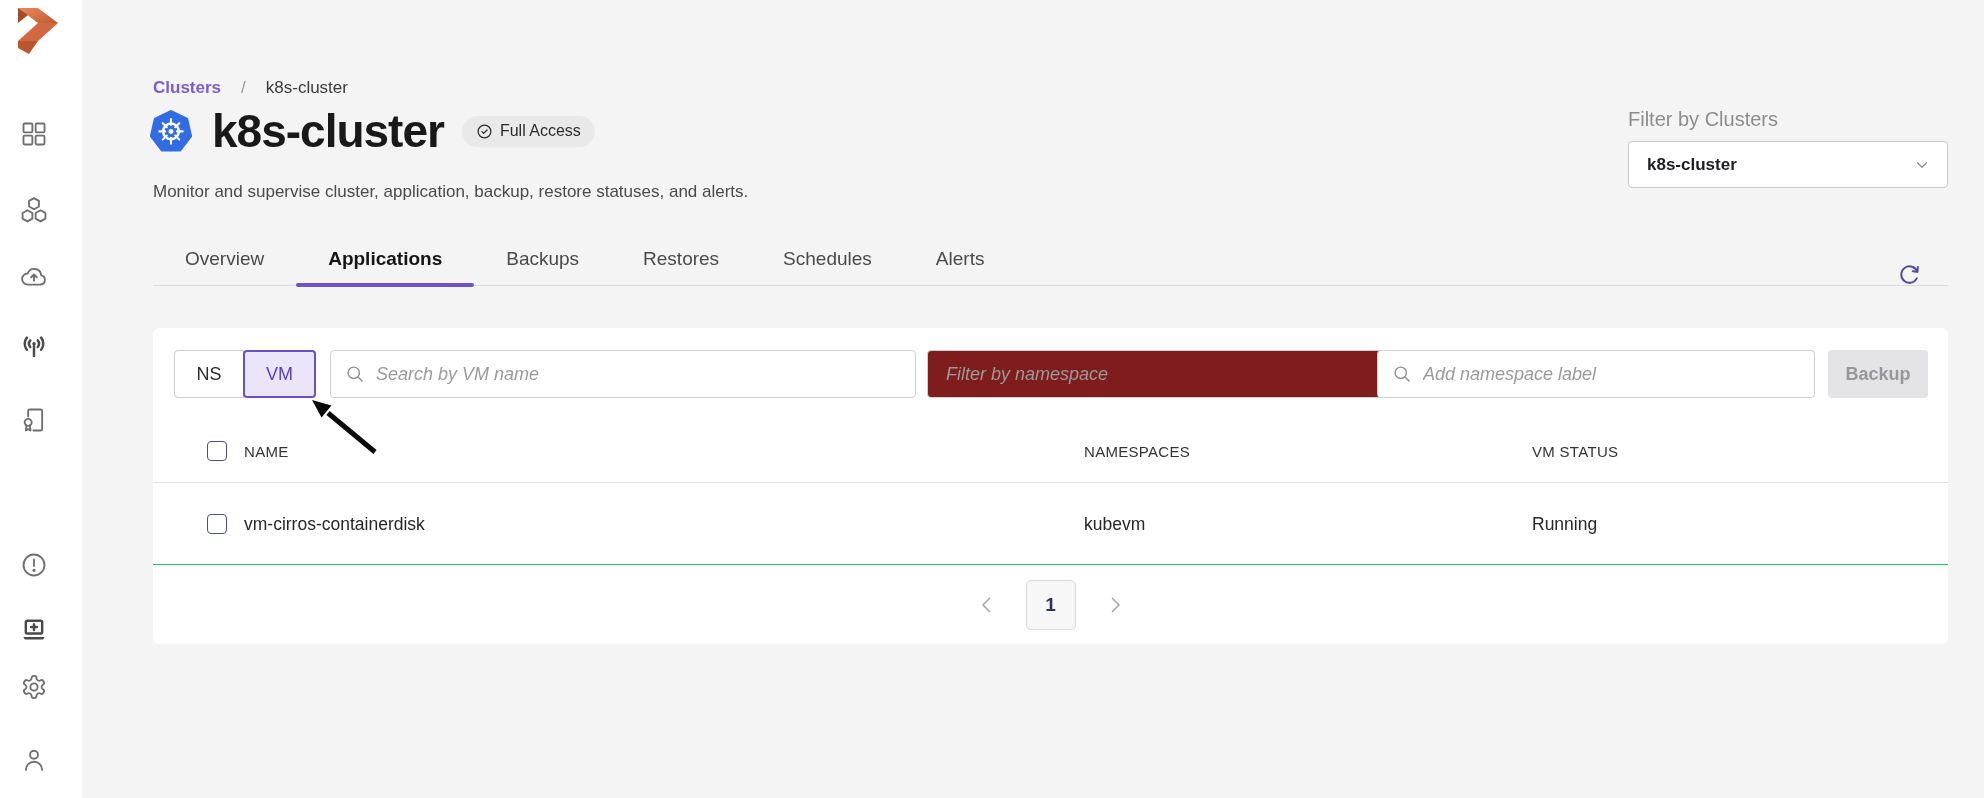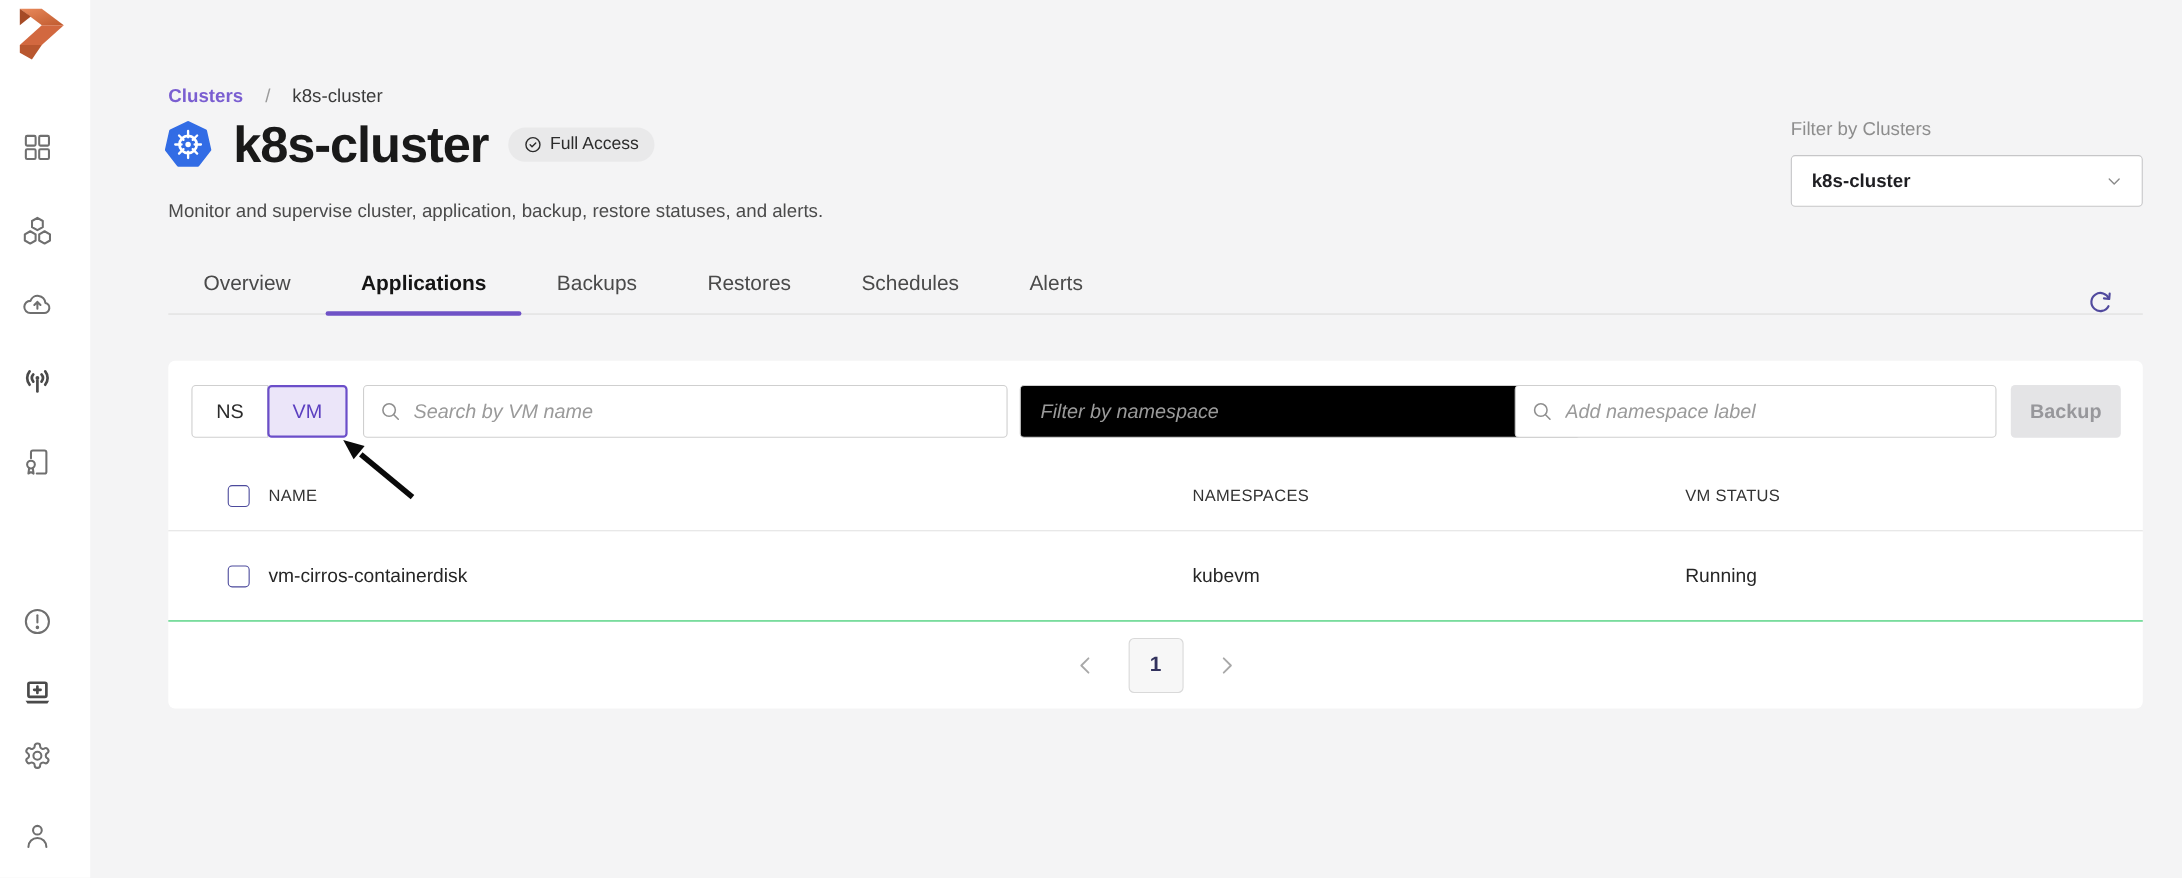--- a/index.html
+++ b/index.html
@@ -25,21 +25,21 @@
   .crumb-cur { color:#3a3a3a; }
 
   .title-row { position:absolute; left:148px; top:104px; display:flex; align-items:center; gap:18px; }
   .k8s-icon { width:46px; height:46px; }
   .page-title { font-size:46px; font-weight:bold; color:#191919; letter-spacing:-1px; }
   .access-badge { display:flex; align-items:center; gap:7px; height:31px; padding:0 14px; background:#e9e9ea; border-radius:16px; font-size:16px; color:#2c2c2c; }
   .access-badge svg { width:17px; height:17px; stroke:#2c2c2c; fill:none; stroke-width:1.8; stroke-linecap:round; stroke-linejoin:round; }
 
   .subtitle { position:absolute; left:153px; top:182px; font-size:17px; color:#4a4a4a; }
 
-  .cluster-filter-label { position:absolute; left:1628px; top:108px; font-size:17px; color:#8d8d8d; }
+  .cluster-filter-label { position:absolute; left:1628px; top:108px; font-size:20px; color:#8d8d8d; }
   .cluster-select { position:absolute; left:1628px; top:141px; width:320px; height:47px; background:#fff; border:1px solid #c6c6c8; border-radius:4px; display:flex; align-items:center; justify-content:space-between; padding:0 16px 0 18px; cursor:pointer; }
   .cluster-select .val { font-size:17px; font-weight:600; color:#1e1e22; }
   .chev { width:18px; height:18px; stroke:#8b8b8b; fill:none; stroke-width:1.7; stroke-linecap:round; stroke-linejoin:round; }
 
   
   .tabs { position:absolute; left:153px; top:242px; width:1795px; display:flex; border-bottom:1px solid #dcdcdc; }
   .tab { padding:6px 32px 15px; font-size:19px; color:#4a4a4a; cursor:pointer; position:relative; }
   .tab.active { font-weight:bold; color:#151515; }
   .tab.active::after { content:""; position:absolute; left:0; right:0; bottom:-2px; height:4px; background:#6f52c6; border-radius:2px; }
   .refresh-btn { position:absolute; left:1896px; top:262px; width:28px; height:28px; cursor:pointer; }
@@ -52,21 +52,21 @@
   .toggle-btn { display:flex; align-items:center; justify-content:center; font-size:18px; cursor:pointer; }
   .toggle-ns { width:70px; background:#fff; border:1px solid #cfcfcf; border-radius:4px 0 0 4px; color:#2b2b2b; }
   .toggle-vm { width:73px; margin-left:-1px; background:#ebe5f9; border:2px solid #6b4ec9; border-radius:4px; color:#5b3fc0; font-weight:500; }
 
   .input-box { position:absolute; top:22px; height:48px; background:#fff; border:1px solid #cfcfcf; border-radius:4px; display:flex; align-items:center; padding:0 14px; gap:11px; }
   .input-box svg.mag { width:20px; height:20px; stroke:#8f8f8f; fill:none; stroke-width:1.7; stroke-linecap:round; flex:none; }
   .input-box input { border:none; outline:none; font-size:18px; width:100%; font-family:"Liberation Sans", sans-serif; color:#333; background:transparent; }
   .input-box input::placeholder { color:#9a9a9a; font-style:italic; }
   .search-box { left:177px; width:586px; }
   .nslabel-box { left:1224px; width:438px; }
-  .ns-select { position:absolute; left:774px; top:22px; width:510px; height:48px; background:#000000; border:1px solid #cfcfcf; border-radius:4px; display:flex; align-items:center; justify-content:space-between; padding:0 16px 0 18px; cursor:pointer; }
+  .ns-select { position:absolute; left:774px; top:22px; width:510px; height:48px; background:#7f1d1d; border:1px solid #cfcfcf; border-radius:4px; display:flex; align-items:center; justify-content:space-between; padding:0 16px 0 18px; cursor:pointer; }
   .ns-select .ph { font-size:18px; font-style:italic; color:#9a9a9a; }
   .backup-btn { position:absolute; left:1675px; top:22px; width:100px; height:48px; background:#e4e4e6; border:none; border-radius:4px; font-size:18px; font-weight:600; color:#97979b; font-family:"Liberation Sans", sans-serif; cursor:pointer; }
 
   
   .thead { position:absolute; left:0; top:92px; width:100%; height:63px; border-bottom:1px solid #e3e3e3; }
   .trow  { position:absolute; left:0; top:155px; width:100%; height:82px; border-bottom:1px solid #22c55e; }
   .cell { position:absolute; top:50%; transform:translateY(-50%); white-space:nowrap; }
   .th { font-size:15px; color:#333333; letter-spacing:0.3px; }
   .td { font-size:17.5px; color:#262626; }
   .c-check { left:54px; } .c-name { left:91px; } .c-ns { left:931px; } .c-status { left:1379px; }

